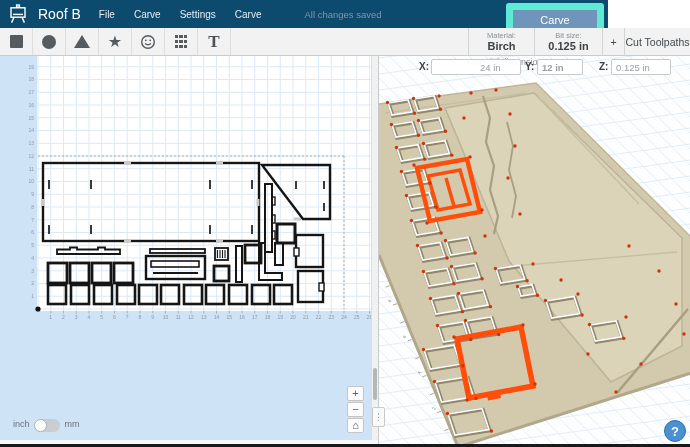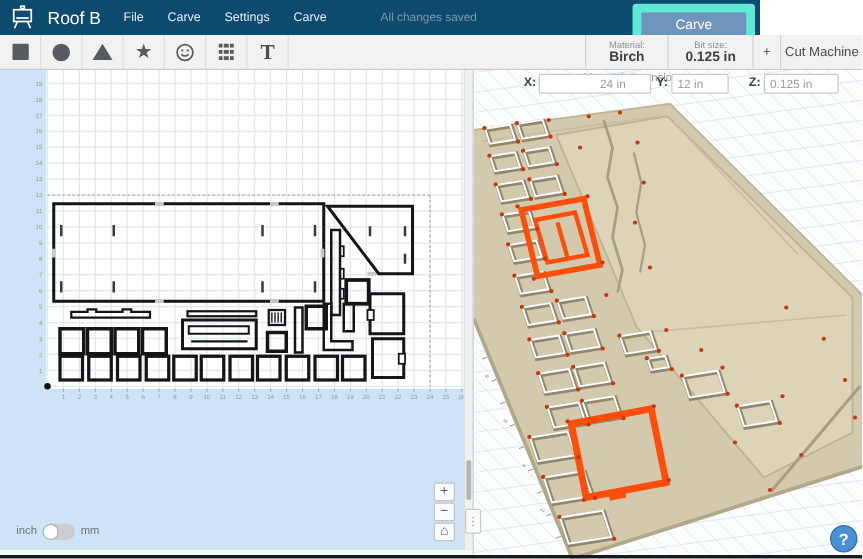--- a/index.html
+++ b/index.html
@@ -132,21 +132,21 @@
     <div class="tbr">
       <div class="cell" style="width:65px">
         <span class="lab">Material:</span>
         <span class="val">Birch</span>
       </div>
       <div class="cell" style="width:67px">
         <span class="lab">Bit size:</span>
         <span class="val">0.125 in</span>
       </div>
       <div class="cell single" style="width:21px">+</div>
-      <div class="cell single" style="width:65px">Cut Machine</div>
+      <div class="cell single" style="width:65px">Cut Toolpaths</div>
     </div>
   </div>
 
   <div class="main">
 
     <div class="lpanel">
       <svg width="378" height="391" viewBox="0 0 378 391">
         <rect x="0" y="0" width="378" height="385" fill="#cfe3f7"></rect>
         <rect x="0" y="385" width="378" height="6" fill="#f6f7f7"></rect>
         <rect x="37" y="0" width="334" height="255" fill="#ffffff"></rect>
@@ -624,21 +624,21 @@
               <text x="0" y="0" font-size="4.5" fill="#8a8576" text-anchor="middle" font-family="Liberation Sans, sans-serif" transform="translate(12.031999999999996,245.636) rotate(-64)">8</text>
             </g>
         </g>
       </svg>
 
       <div class="matdim">
         <span class="mlab">Material dimensions:</span>
         <span class="axis" style="left:40px">X:</span>
         <input class="dim-in" style="left: 52px; width: 40px; padding-left: 48px;" value="24 in">
         <span class="axis" style="left:146px">Y:</span>
-        <input class="dim-in" style="left: 158px; width: 40px;" value="12 in">
+        <input class="dim-in" style="left: 158px; width: 40px; font-weight: bold;" value="12 in">
         <span class="axis" style="left:220px">Z:</span>
         <input class="dim-in" style="left: 232px; width: 54px;" value="0.125 in">
       </div>
       <div class="help">?</div>
     </div>
 
     <div class="hscroll" style="position:absolute"></div>
     <div class="splitter">⋮</div>
   </div>
 

